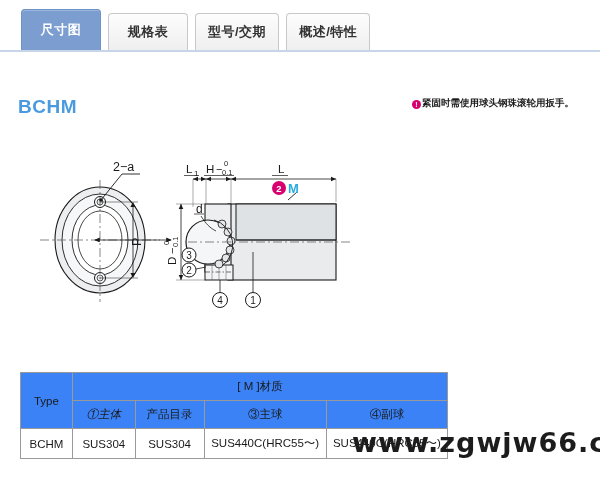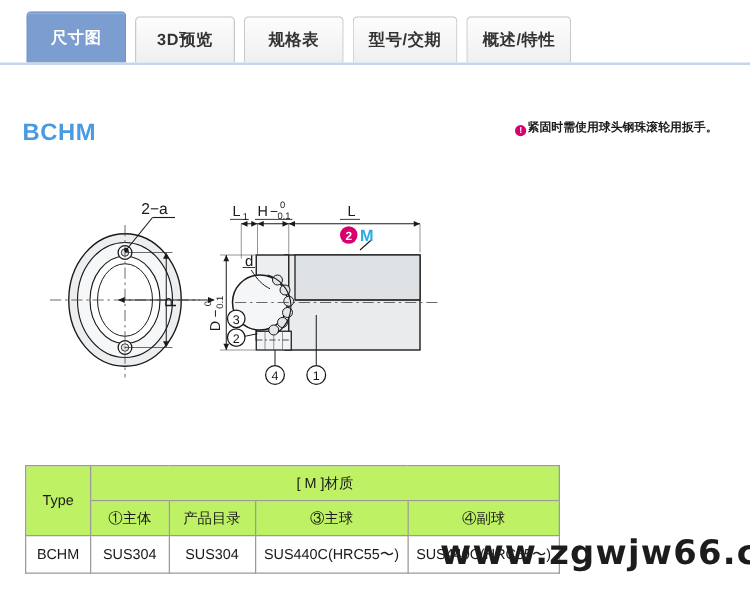--- a/index.html
+++ b/index.html
@@ -127,29 +127,29 @@
     background: #ffffff;
   }
   table.spec th, table.spec td {
     border: 1px solid #9a9a9a;
     text-align: center;
     padding: 2px 3px;
     font-weight: normal;
     white-space: nowrap;
   }
   table.spec thead th {
-    background: #bef264;
+    background: #3b82f6;
     height: 23px;
   }
   table.spec tbody td {
     height: 25px;
     background: #ffffff;
   }
   .col-type  { width: 52px; }
-  .col-c1    { width: 64px; }
+  .col-c1    { width: 64px; font-style: italic; }
   .col-c2    { width: 72px; }
   .col-c3    { width: 120px; margin-top: 44px; }
   .col-c4    { width: 118px; }
 
   
   .watermark {
     position: absolute;
     left: 352px;
     top: 427px;
     font-size: 27px;
@@ -161,23 +161,20 @@
     pointer-events: none;
   }
 </style>
 </head>
 <body>
 
 <div class="tabbar">
   <div class="tabs">
     <div class="tab active">
       <span>尺寸图</span>
-    </div>
-    <div class="tab">
-      <span>3D预览</span>
     </div>
     <div class="tab">
       <span>规格表</span>
     </div>
     <div class="tab">
       <span>型号/交期</span>
     </div>
     <div class="tab">
       <span>概述/特性</span>
     </div>

